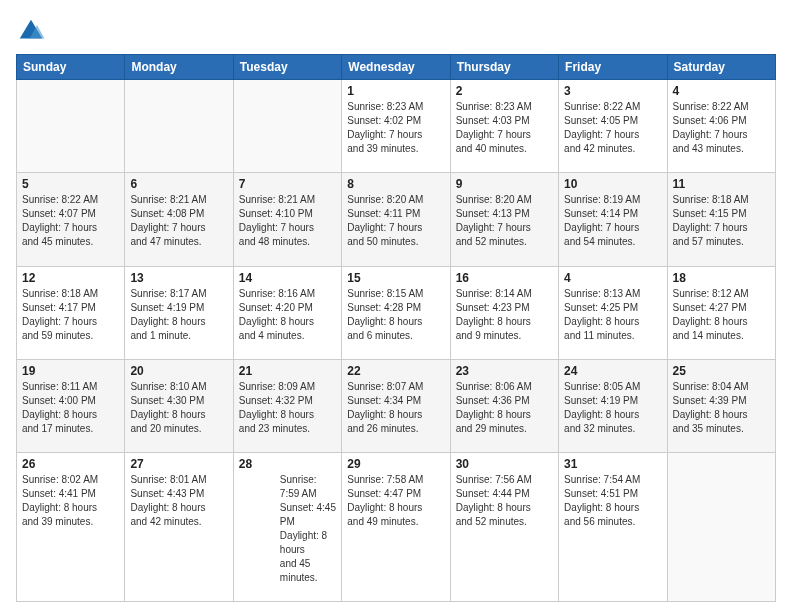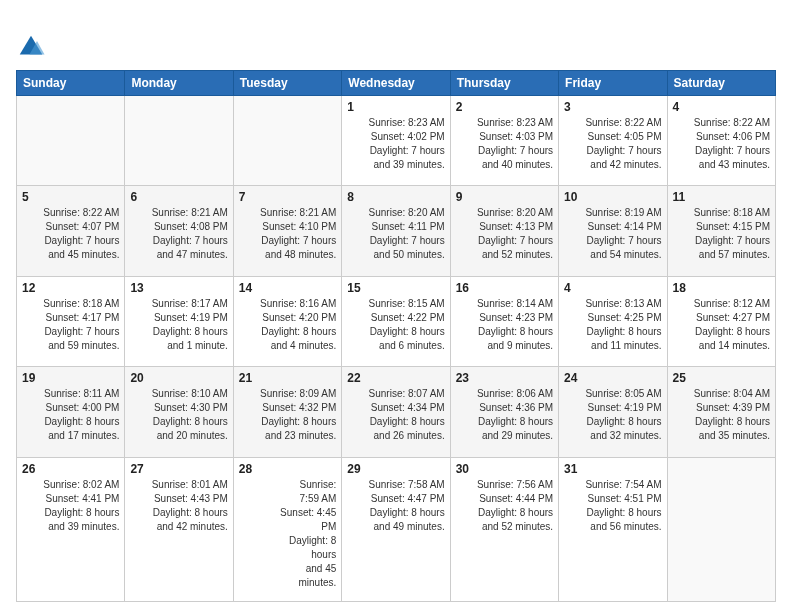--- a/index.html
+++ b/index.html
@@ -6,21 +6,21 @@
     body {
       font-family: Arial, sans-serif;
       background: #fff;
       width: 792px;
       height: 612px;
       overflow: hidden;
     }
     .page {
       width: 792px;
       height: 612px;
-      padding: 32px 16px 10px 16px;
+      padding: 16px 16px 10px 16px;
       display: flex;
       flex-direction: column;
     }
     .header {
       display: flex;
       justify-content: space-between;
       align-items: flex-start;
       margin-bottom: 8px;
     }
     .logo {
@@ -89,21 +89,20 @@
     .day-num {
       font-size: 12px;
       font-weight: bold;
       color: #222;
       margin-bottom: 2px;
     }
     .day-info {
       line-height: 1.4;
       font-size: 10px;
       color: #333;
-      text-align: right;
     }
     .row-shade {
       background: #f5f5f5;
     }
   </style>
 </head>
 <body>
 
 <div class="page">
   <div class="header">
@@ -238,21 +237,21 @@
           <td>
             <div class="day-num">14</div>
             <div class="day-info" style="white-space: pre-line;">Sunrise: 8:16 AM
 Sunset: 4:20 PM
 Daylight: 8 hours
 and 4 minutes.</div>
           </td>
           <td>
             <div class="day-num">15</div>
             <div class="day-info" style="white-space: pre-line;">Sunrise: 8:15 AM
-Sunset: 4:22 PM
+Sunset: 4:28 PM
 Daylight: 8 hours
 and 6 minutes.</div>
           </td>
           <td>
             <div class="day-num">16</div>
             <div class="day-info" style="white-space: pre-line;">Sunrise: 8:14 AM
 Sunset: 4:23 PM
 Daylight: 8 hours
 and 9 minutes.</div>
           </td>

